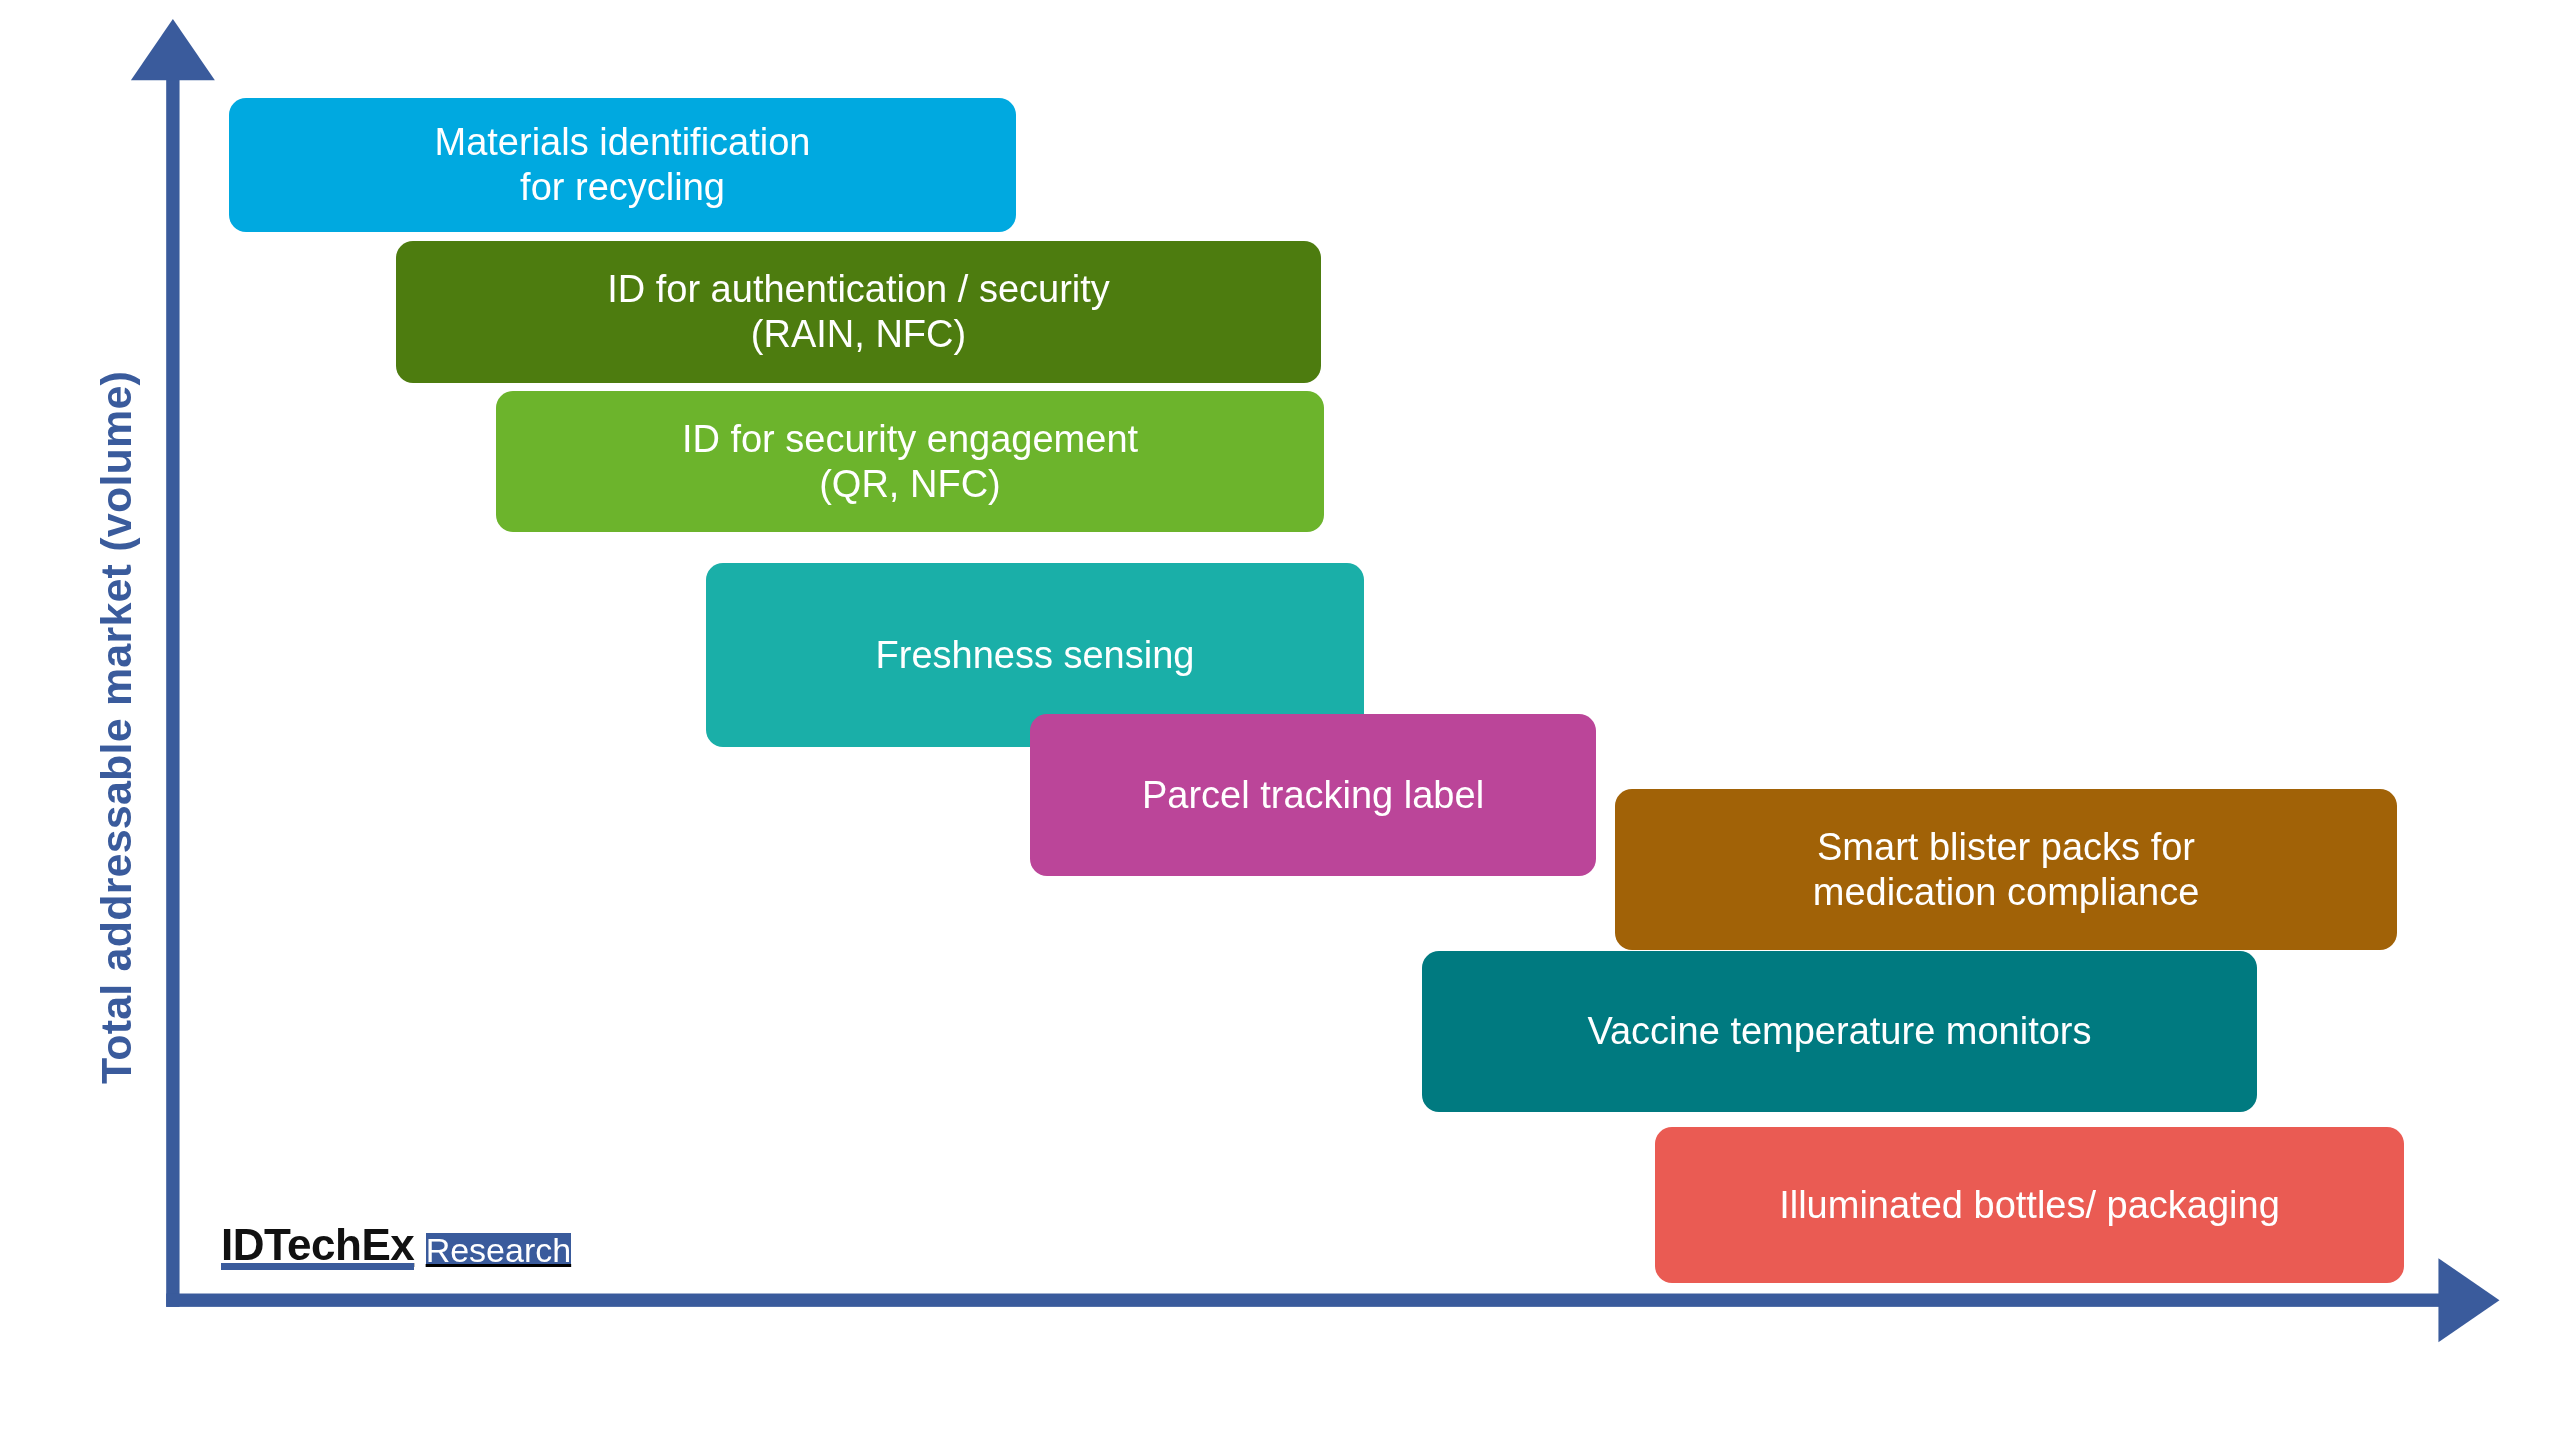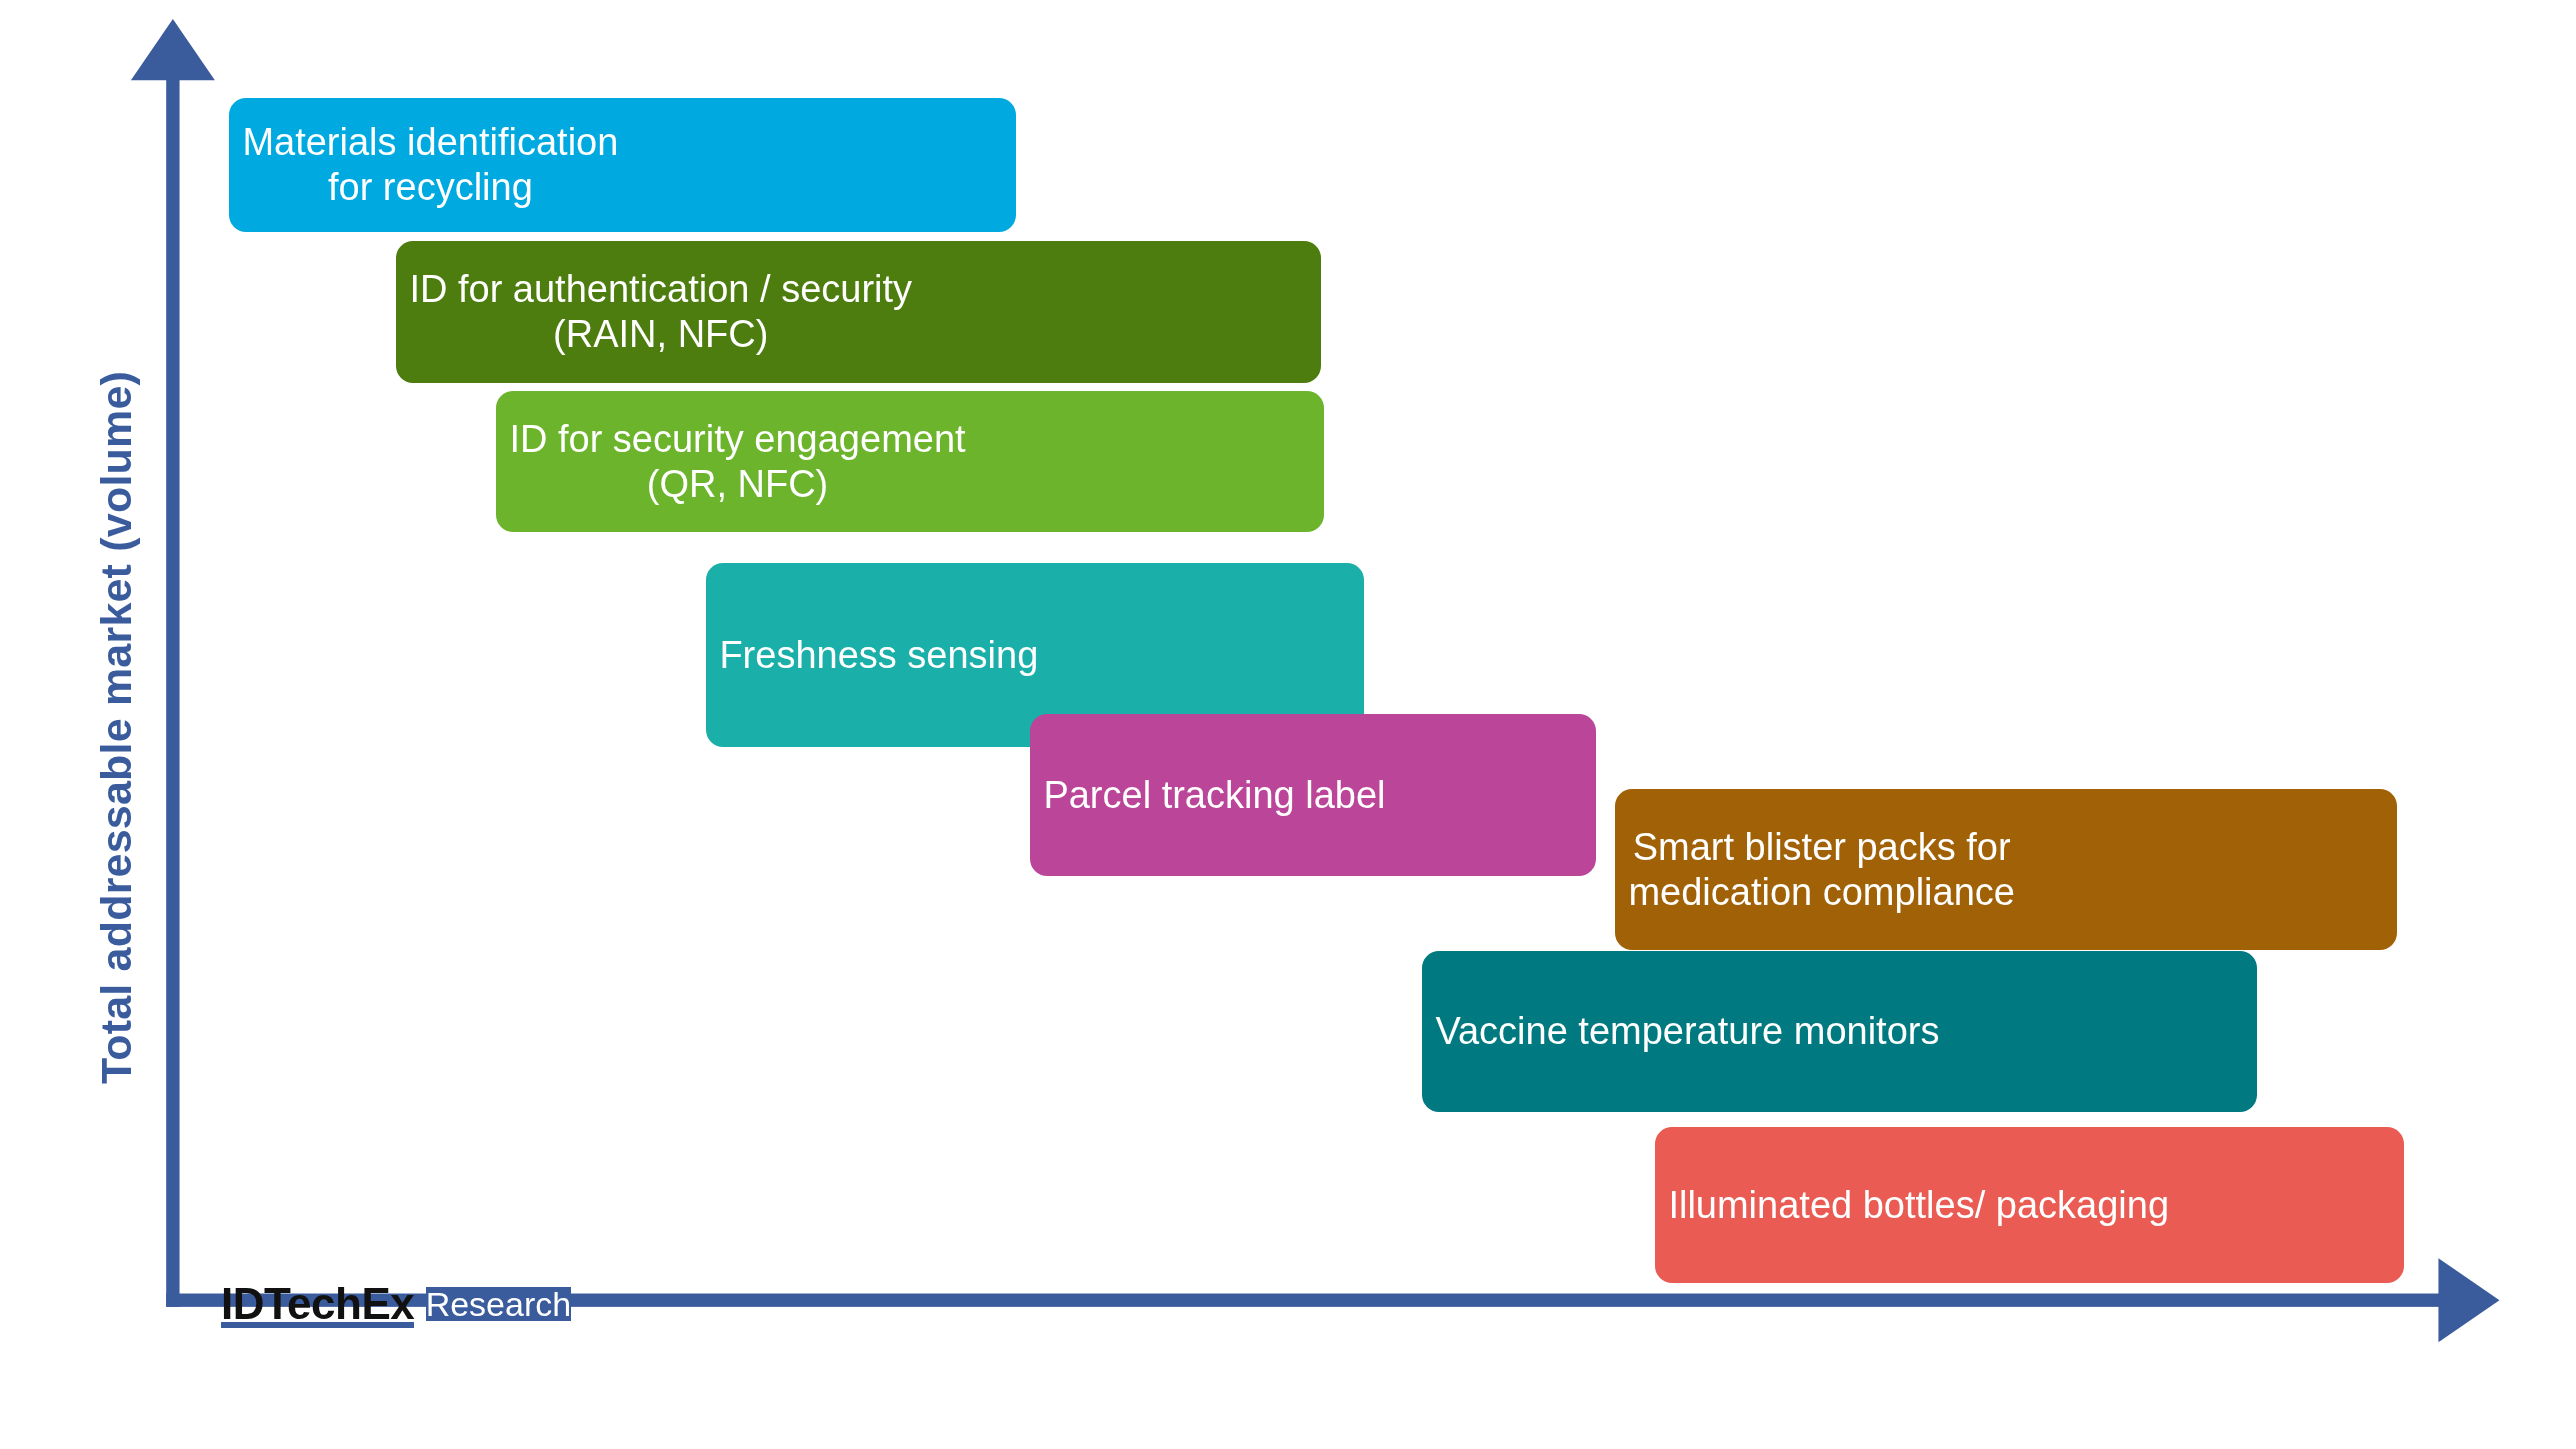--- a/index.html
+++ b/index.html
@@ -60,41 +60,42 @@
     letter-spacing: 0.2px;
     white-space: nowrap;
   }
 
   
   .bar {
     position: absolute;
     border-radius: 17px;
     display: flex;
     align-items: center;
-    justify-content: flex-start;
+    justify-content: center;
     box-sizing: border-box;
     padding: 3.8px 13.4px;
   }
   .bar-label {
     color: #ffffff;
     font-size: 38px;
     font-weight: normal;
     line-height: 1.18;
     text-align: center;
     white-space: pre-line;
   }
 
   
   .logo {
     position: absolute;
     left: 221px;
-    top: 1276px;
+    top: 1212px;
     display: flex;
-    align-items: center;
+    align-items: flex-end;
     height: 55px;
+    text-decoration: underline;
   }
   .logo-wordmark {
     position: relative;
     display: flex;
     align-items: center;
     padding-right: 11.4px;
   }
   .logo-wordmark-text {
     font-size: 44px;
     font-weight: bold;

